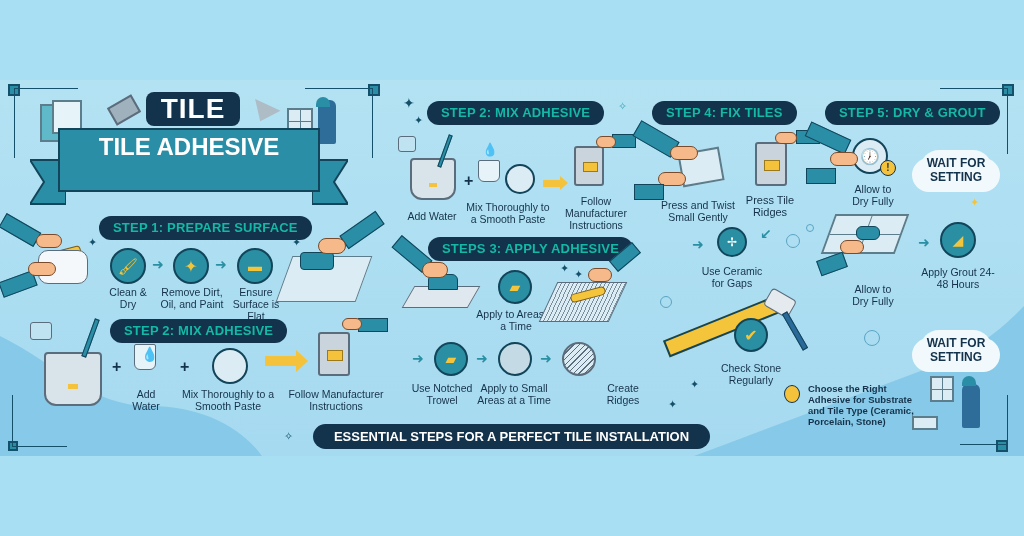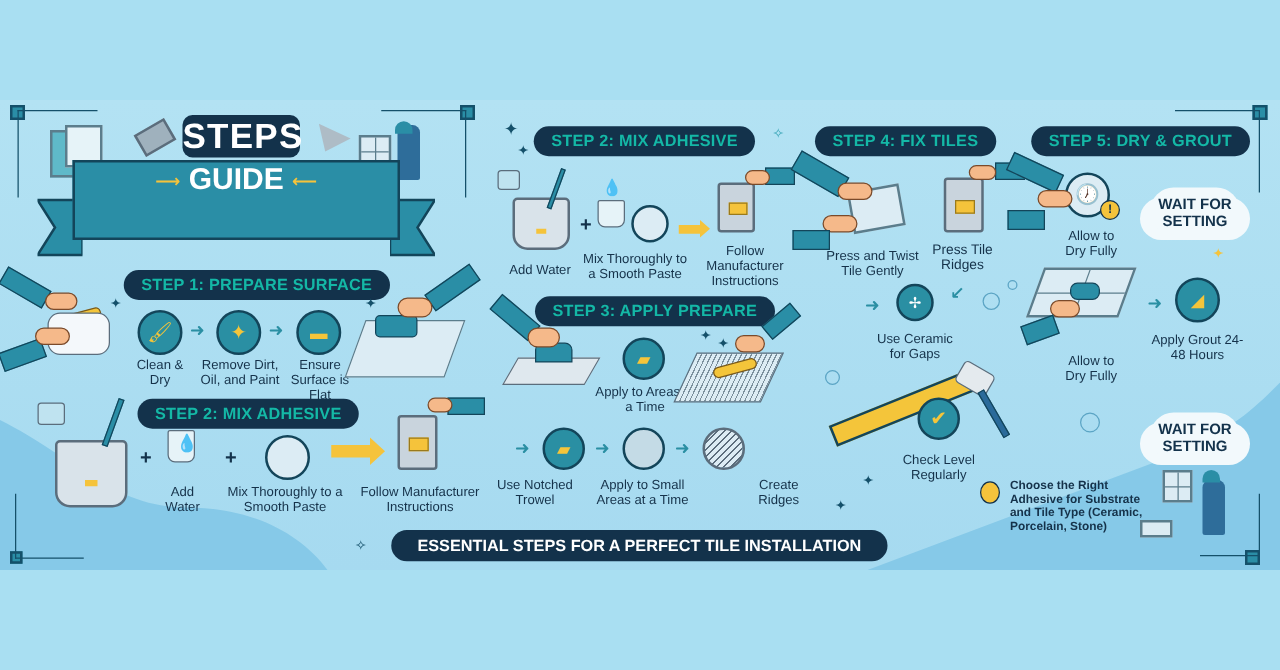--- a/index.html
+++ b/index.html
@@ -108,33 +108,29 @@
 <div class="corner" style="left:960px;top:395px;width:48px;height:50px;border-width:0 1.5px 1.5px 0;"></div>
 
 <div class="tile-sq" style="left:40px;top:104px;width:40px;height:38px;background:#5fb9c9;"></div>
 <div class="tile-sq" style="left:52px;top:100px;width:30px;height:34px;background:#e6f3f8;"></div>
 <div class="abs" style="left:110px;top:100px;width:28px;height:20px;background:#9fb1bd;border:2px solid #5b6d7c;transform:rotate(-30deg);"></div>
 <div class="abs" style="left:250px;top:104px;width:0;height:0;border-left:14px solid transparent;border-right:14px solid transparent;border-top:18px solid #aebcc6;transform:rotate(25deg);"></div>
 <div class="tile-sq" style="left:287px;top:108px;width:26px;height:26px;background:linear-gradient(#5b7d8c,#5b7d8c) 50% 0/1px 100% no-repeat,linear-gradient(#5b7d8c,#5b7d8c) 0 50%/100% 1px no-repeat,#dcecf4;"></div>
 <div class="abs" style="left:318px;top:100px;width:18px;height:44px;background:#2e6d9a;border-radius:6px 6px 2px 2px;"></div>
 <div class="abs" style="left:316px;top:97px;width:14px;height:10px;background:#2a8ea6;border-radius:7px 7px 0 0;"></div>
 
-<div class="title-tile">STEPS</div>
+<div class="title-tile">TILE</div>
 <svg class="abs" style="left:30px;top:158px;" width="36" height="48" viewBox="0 0 36 48">
     <path d="M0 2 L36 2 L36 46 L0 46 L14 24 Z" fill="#2a8ea6" stroke="#13455a" stroke-width="2"></path>
   </svg>
 <svg class="abs" style="left:312px;top:158px;" width="36" height="48" viewBox="0 0 36 48">
     <path d="M0 2 L36 2 L22 24 L36 46 L0 46 Z" fill="#2a8ea6" stroke="#13455a" stroke-width="2"></path>
   </svg>
 <div class="banner">
-  <div class="l2">
-    <span style="color:#f5c33b;font-size:14px;vertical-align:middle;">⟶</span>
-    <span>GUIDE</span>
-    <span style="color:#f5c33b;font-size:14px;vertical-align:middle;">⟵</span>
-  </div>
+  <div class="l1">TILE ADHESIVE</div>
 </div>
 
 <div class="badge" style="left:99px;top:216px;text-align:right;">STEP 1: PREPARE SURFACE</div>
 
 <div class="arm" style="left:0;top:222px;width:40px;height:16px;transform:rotate(30deg);"></div>
 <div class="hand" style="left:36px;top:234px;width:26px;height:14px;"></div>
 <div class="abs" style="left:56px;top:248px;width:26px;height:16px;background:#f4c53a;border:1.5px solid #7a5a1a;border-radius:4px;transform:rotate(-15deg);"></div>
 <div class="abs" style="left:38px;top:250px;width:50px;height:34px;background:#f4f8fb;border:1.5px solid #5b6d7c;border-radius:10px;"></div>
 <div class="arm" style="left:0;top:276px;width:36px;height:16px;transform:rotate(-20deg);"></div>
 <div class="hand" style="left:28px;top:262px;width:28px;height:14px;"></div>
@@ -195,21 +191,21 @@
 <div class="abs" style="left:543px;top:180px;width:18px;height:7px;background:#f5c33b;"></div>
 <div class="abs" style="left:560px;top:176px;width:0;height:0;border-top:7px solid transparent;border-bottom:7px solid transparent;border-left:8px solid #f5c33b;"></div>
 <div class="bag" style="left:574px;top:146px;width:30px;height:40px;"></div>
 <div class="arm" style="left:612px;top:134px;width:24px;height:14px;"></div>
 <div class="hand" style="left:596px;top:136px;width:20px;height:12px;"></div>
 
 <div class="label" style="left:402px;top:210px;width:60px;">Add Water</div>
 <div class="label" style="left:466px;top:201px;width:84px;">Mix Thoroughly to a Smooth Paste</div>
 <div class="label" style="left:560px;top:195px;width:72px;">Follow Manufacturer Instructions</div>
 
-<div class="badge" style="left:428px;top:237px;">STEP 3: APPLY PREPARE</div>
+<div class="badge" style="left:428px;top:237px;">STEPS 3: APPLY ADHESIVE</div>
 
 <div class="arm" style="left:392px;top:246px;width:40px;height:16px;transform:rotate(40deg);"></div>
 <div class="abs" style="left:408px;top:286px;width:66px;height:22px;background:#dfe8ee;border:1.5px solid #5b6d7c;transform:skewX(-30deg);"></div>
 <div class="abs" style="left:428px;top:274px;width:30px;height:16px;background:#2a8ea6;border:1.5px solid #13455a;border-radius:6px 6px 0 0;"></div>
 <div class="hand" style="left:422px;top:262px;width:26px;height:16px;"></div>
 
 <div class="circle" style="left:498px;top:270px;width:34px;height:34px;">
     <span style="color:#f4c53a;font-size:14px;">▰</span>
   </div>
 <div class="label" style="left:476px;top:308px;width:80px;">Apply to Areas at a Time</div>
@@ -223,52 +219,52 @@
 
 <div class="arrow" style="left:412px;top:350px;">➜</div>
 <div class="circle" style="left:434px;top:342px;width:34px;height:34px;">
     <span style="color:#f4c53a;font-size:14px;">▰</span>
   </div>
 <div class="arrow" style="left:476px;top:350px;">➜</div>
 <div class="circle" style="left:498px;top:342px;width:34px;height:34px;background:#c4dbe6;"></div>
 <div class="arrow" style="left:540px;top:350px;">➜</div>
 <div class="circle" style="left:562px;top:342px;width:34px;height:34px;background:repeating-linear-gradient(135deg,#dcecf4 0 3px,#5b6d7c 3px 4px);border-color:#5b6d7c;"></div>
 
-<div class="label" style="left:396px;top:382px;width:64px;">Use Notched Trowel</div>
+<div class="label" style="left:410px;top:382px;width:64px;">Use Notched Trowel</div>
 <div class="label" style="left:476px;top:382px;width:76px;">Apply to Small Areas at a Time</div>
 <div class="label" style="left:556px;top:382px;width:46px;margin-left:44px;">Create Ridges</div>
 
 <div class="badge" style="left:652px;top:101px;">STEP 4: FIX TILES</div>
 
 <div class="arm" style="left:634px;top:130px;width:44px;height:18px;transform:rotate(30deg);"></div>
 <div class="tile-sq" style="left:680px;top:150px;width:42px;height:34px;transform:rotate(-10deg);"></div>
 <div class="hand" style="left:670px;top:146px;width:28px;height:14px;"></div>
 <div class="hand" style="left:658px;top:172px;width:28px;height:14px;"></div>
 <div class="arm" style="left:634px;top:184px;width:30px;height:16px;"></div>
-<div class="label" style="left:660px;top:199px;width:76px;">Press and Twist Tile Gently</div>
+<div class="label" style="left:660px;top:199px;width:76px;">Press and Twist Small Gently</div>
 
 <div class="bag" style="left:755px;top:142px;width:32px;height:44px;"></div>
 <div class="arm" style="left:796px;top:130px;width:24px;height:14px;"></div>
 <div class="hand" style="left:775px;top:132px;width:22px;height:12px;"></div>
 <div class="label" style="left:740px;top:194px;width:60px;font-size:11px;">Press Tile Ridges</div>
 
 <div class="arrow" style="left:692px;top:236px;">➜</div>
 <div class="circle" style="left:717px;top:227px;width:30px;height:30px;">
     <span style="color:#fff;font-size:12px;">✢</span>
   </div>
 <div class="arrow" style="left:760px;top:226px;">↙</div>
 <div class="label" style="left:700px;top:265px;width:64px;">Use Ceramic for Gaps</div>
 
 <div class="level"></div>
 <div class="abs" style="left:766px;top:293px;width:28px;height:20px;background:#e4eaee;border:1.5px solid #5b6d7c;border-radius:4px;transform:rotate(30deg);"></div>
 <div class="abs" style="left:792px;top:310px;width:6px;height:42px;background:#2a6a9a;border:1px solid #13455a;transform:rotate(-30deg);"></div>
 <div class="circle" style="left:734px;top:318px;width:34px;height:34px;">
     <span style="color:#f4c53a;font-size:16px;font-weight:bold;">✔</span>
   </div>
-<div class="label" style="left:716px;top:362px;width:70px;">Check Level Regularly</div>
+<div class="label" style="left:716px;top:362px;width:70px;">Check Stone Regularly</div>
 
 <div class="badge" style="left:825px;top:101px;">STEP 5: DRY &amp; GROUT</div>
 
 <div class="arm" style="left:806px;top:130px;width:44px;height:16px;transform:rotate(25deg);"></div>
 <div class="circle" style="left:852px;top:138px;width:36px;height:36px;background:#dcecf4;">
     <span style="color:#13324b;font-size:16px;">🕖</span>
   </div>
 <div class="abs" style="left:880px;top:160px;width:16px;height:16px;border-radius:50%;background:#f5c33b;border:1.5px solid #13324b;font-size:10px;font-weight:bold;text-align:center;line-height:13px;">!</div>
 <div class="hand" style="left:830px;top:152px;width:28px;height:14px;"></div>
 <div class="arm" style="left:806px;top:168px;width:30px;height:16px;"></div>

